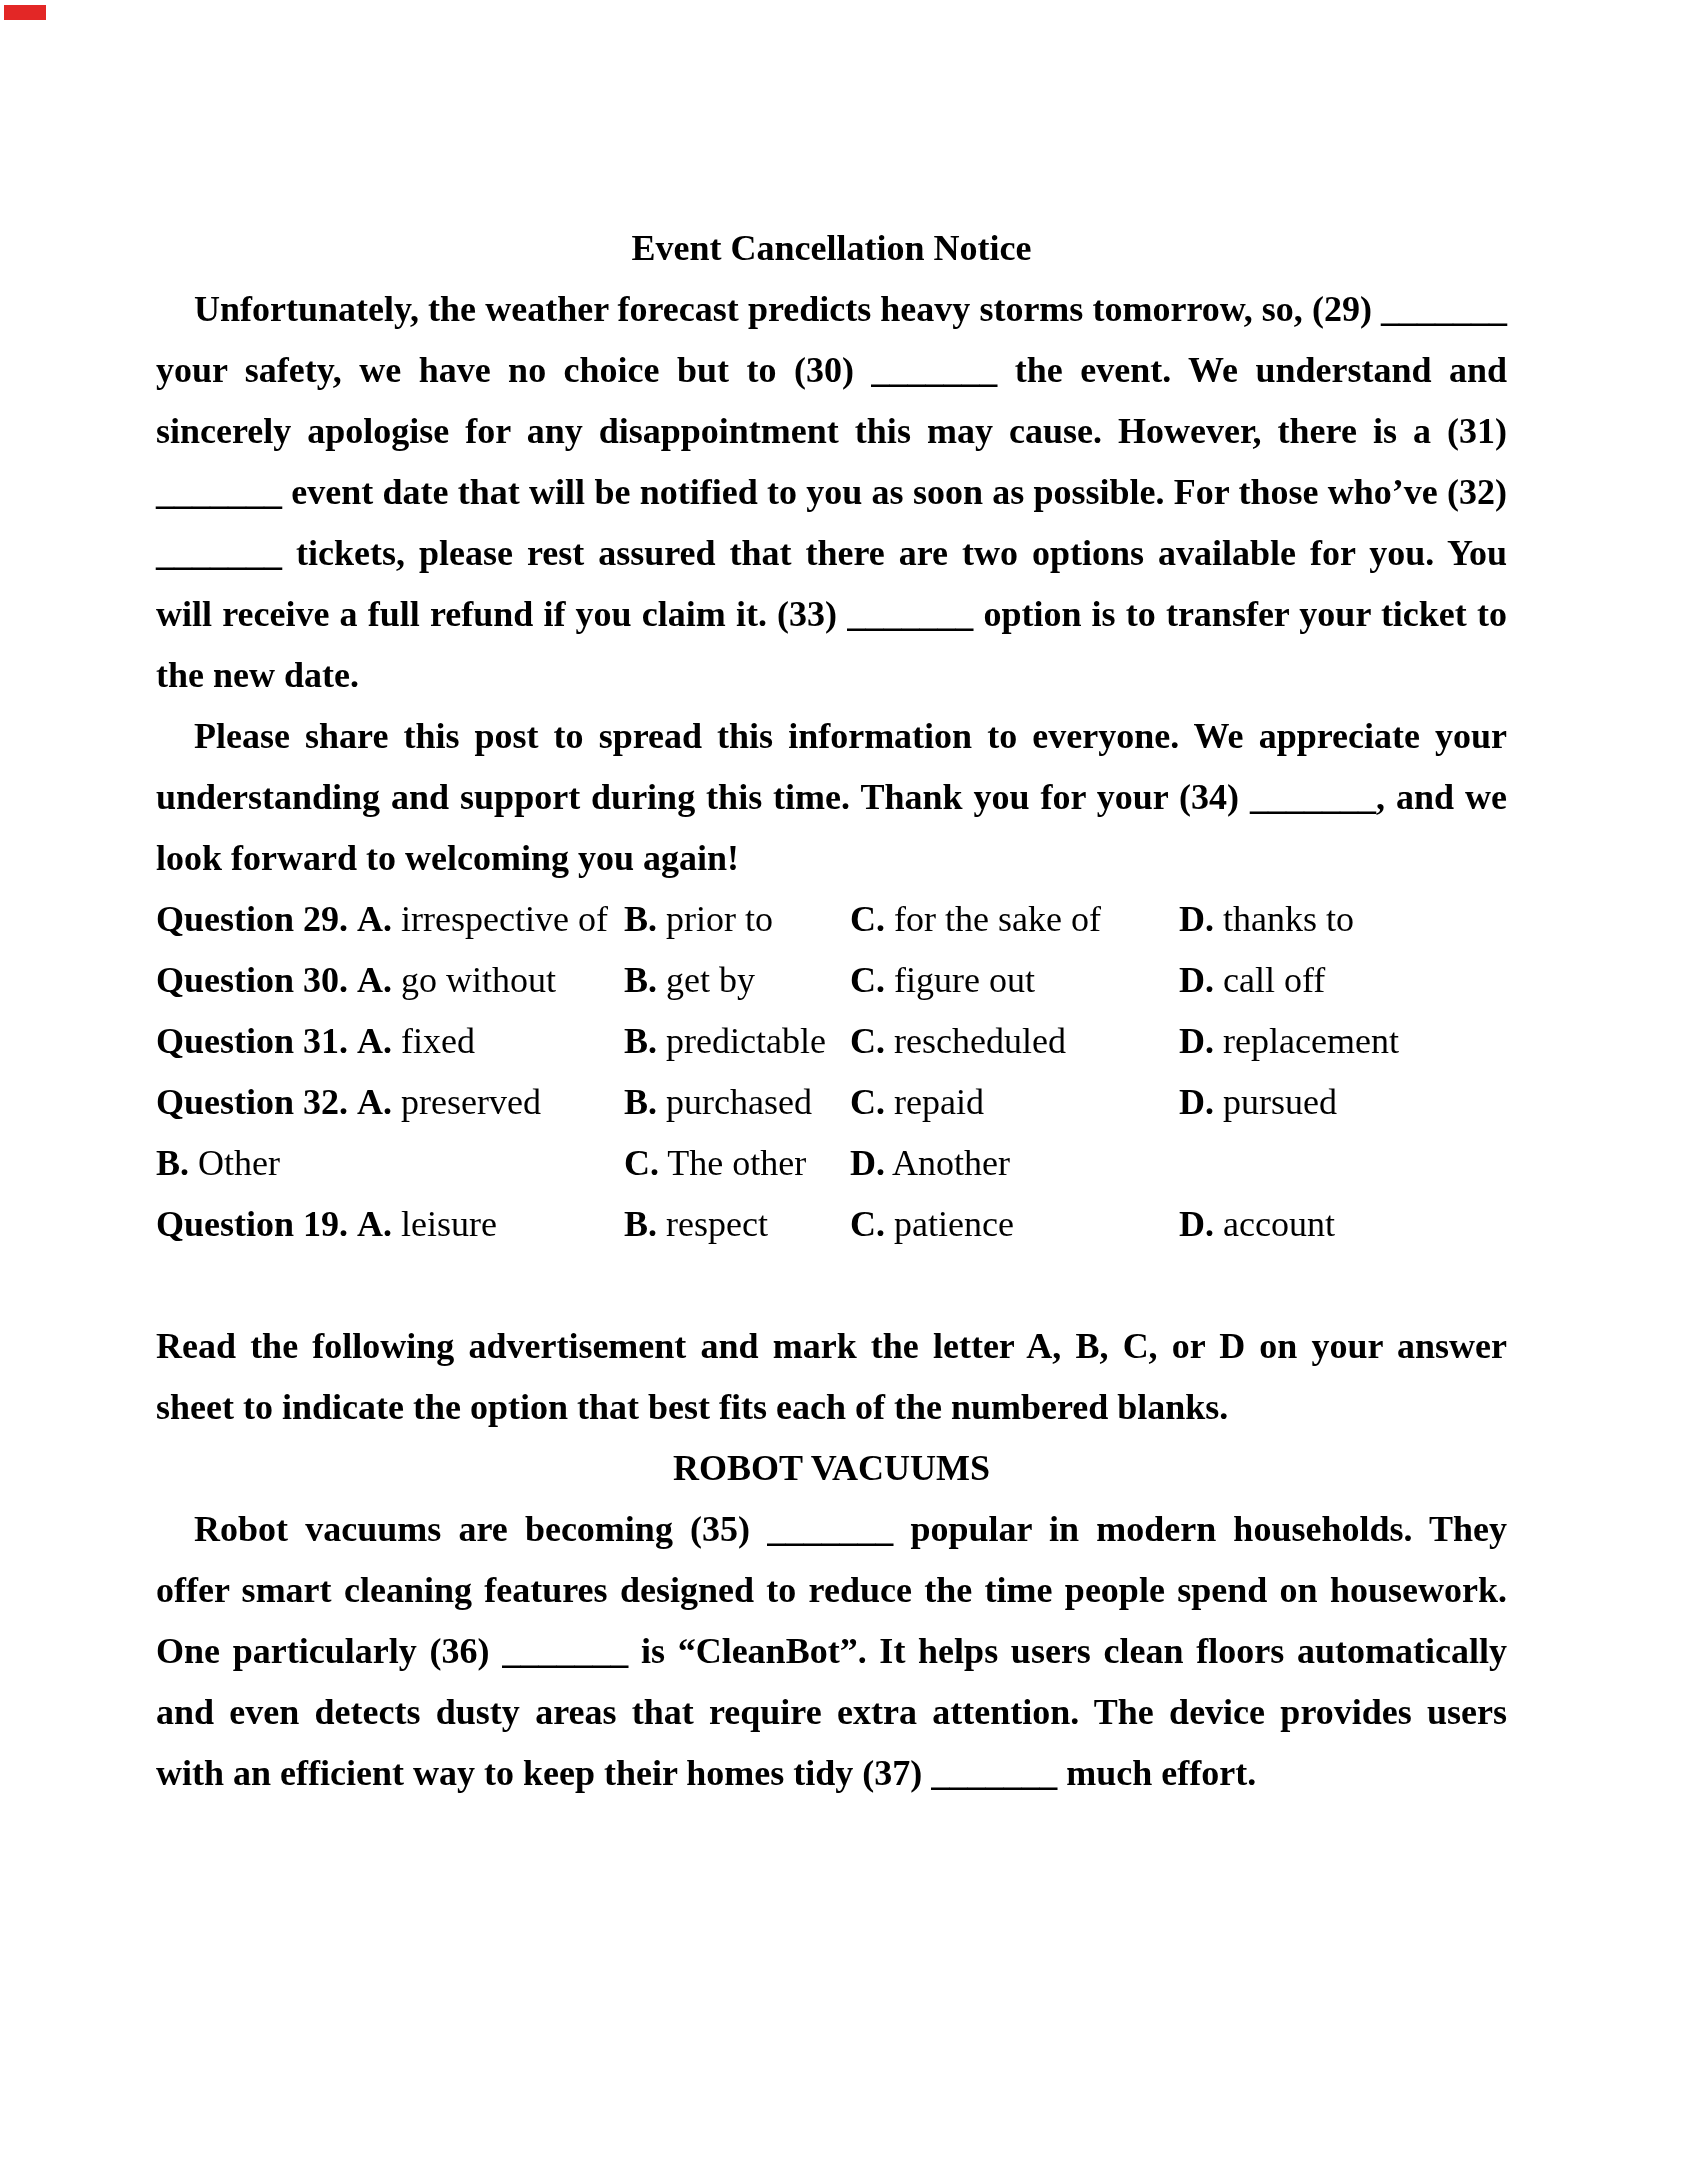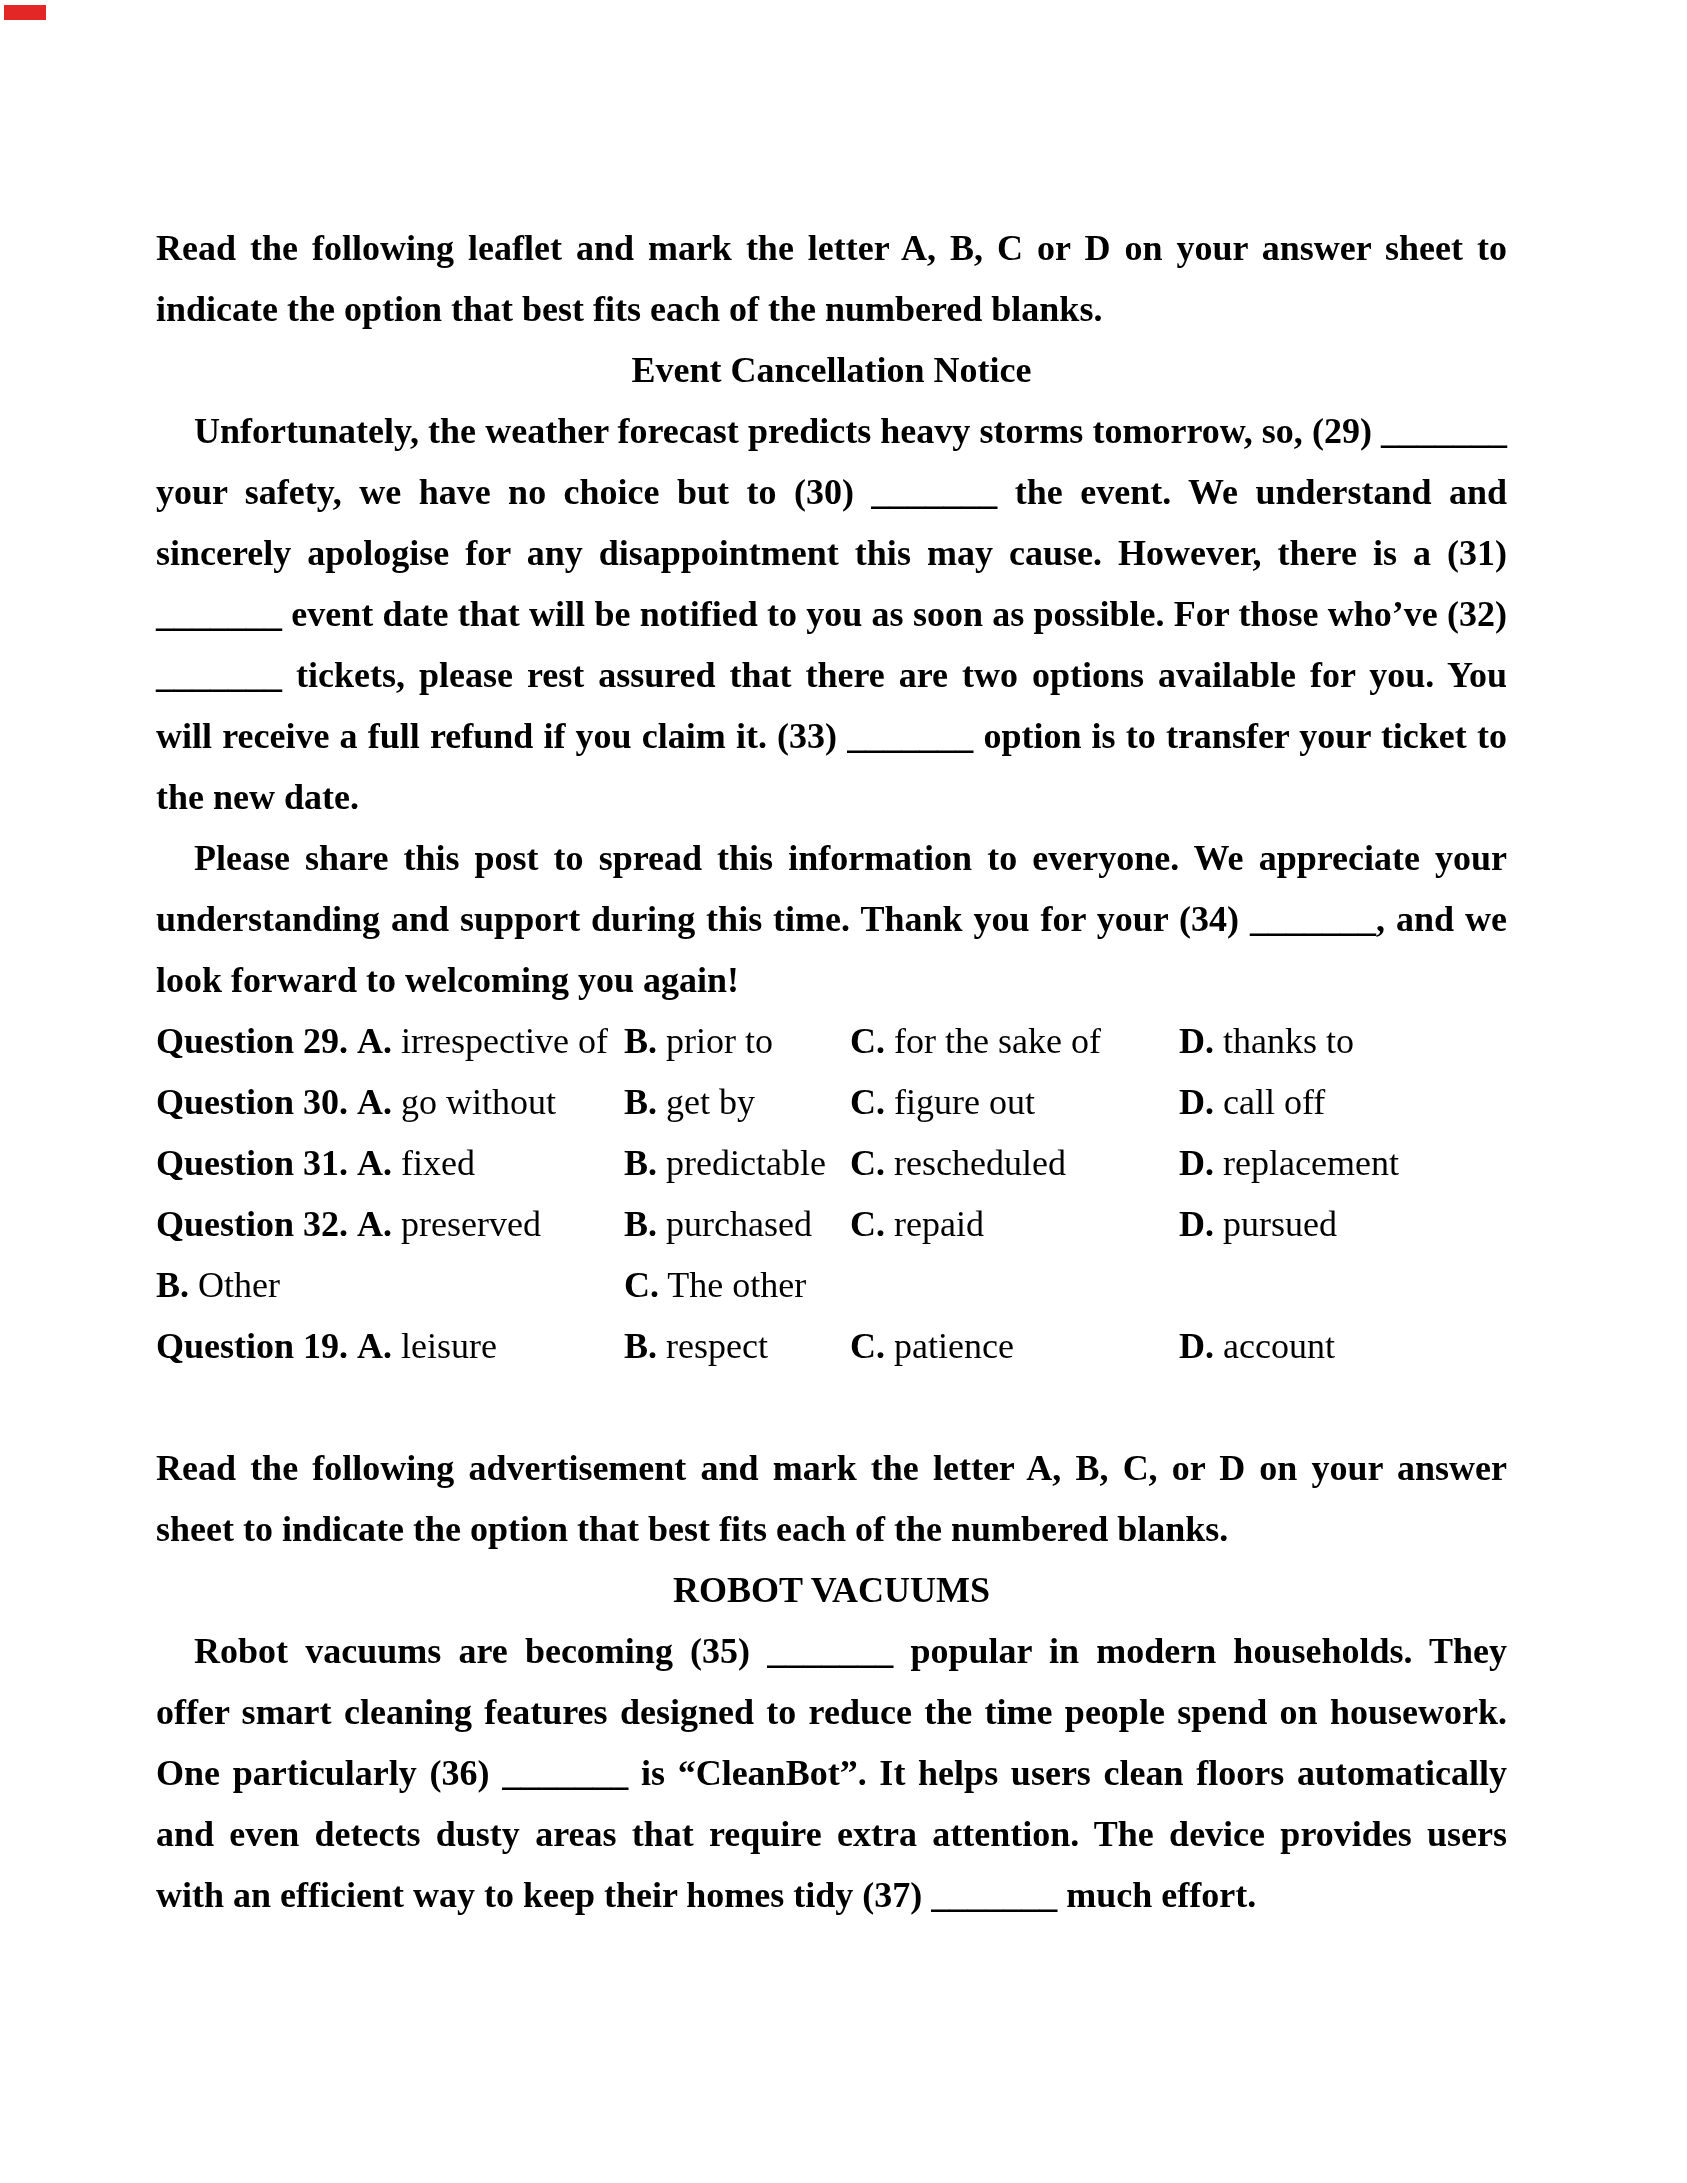--- a/index.html
+++ b/index.html
@@ -63,21 +63,20 @@
   .section-advert { margin-top: 61px; }
 </style>
 </head>
 <body>
 
 <div class="corner-artifact"></div>
 
 <div class="content">
 
   <div>
-    <p class="instruction">Read the following leaflet and mark the letter A, B, C or D on your answer sheet to indicate the option that best fits each of the numbered blanks.</p>
     <p class="doc-title">Event Cancellation Notice</p>
     <p class="body-par">Unfortunately, the weather forecast predicts heavy storms tomorrow, so, (29) _______ your safety, we have no choice but to (30) _______ the event. We understand and sincerely apologise for any disappointment this may cause. However, there is a (31) _______ event date that will be notified to you as soon as possible. For those who’ve (32) _______ tickets, please rest assured that there are two options available for you. You will receive a full refund if you claim it. (33) _______ option is to transfer your ticket to the new date.</p>
     <p class="body-par">Please share this post to spread this information to everyone. We appreciate your understanding and support during this time. Thank you for your (34) _______, and we look forward to welcoming you again!</p>
 
     <div class="questions">
 
       <div class="q-row">
         <div class="q-cell">
           <span class="bold">Question 29.</span>
           <span class="bold">A.</span>
@@ -158,20 +157,24 @@
       </div>
 
       <div class="q-row">
         <div class="q-cell">
           <span class="bold">B.</span>
           <span>Other</span>
         </div>
         <div class="q-cell">
           <span class="bold">C.</span>
           <span>The other</span>
+        </div>
+        <div class="q-cell">
+          <span class="bold">D.</span>
+          <span>Another</span>
         </div>
       </div>
 
       <div class="q-row">
         <div class="q-cell">
           <span class="bold">Question 19.</span>
           <span class="bold">A.</span>
           <span>leisure</span>
         </div>
         <div class="q-cell">

